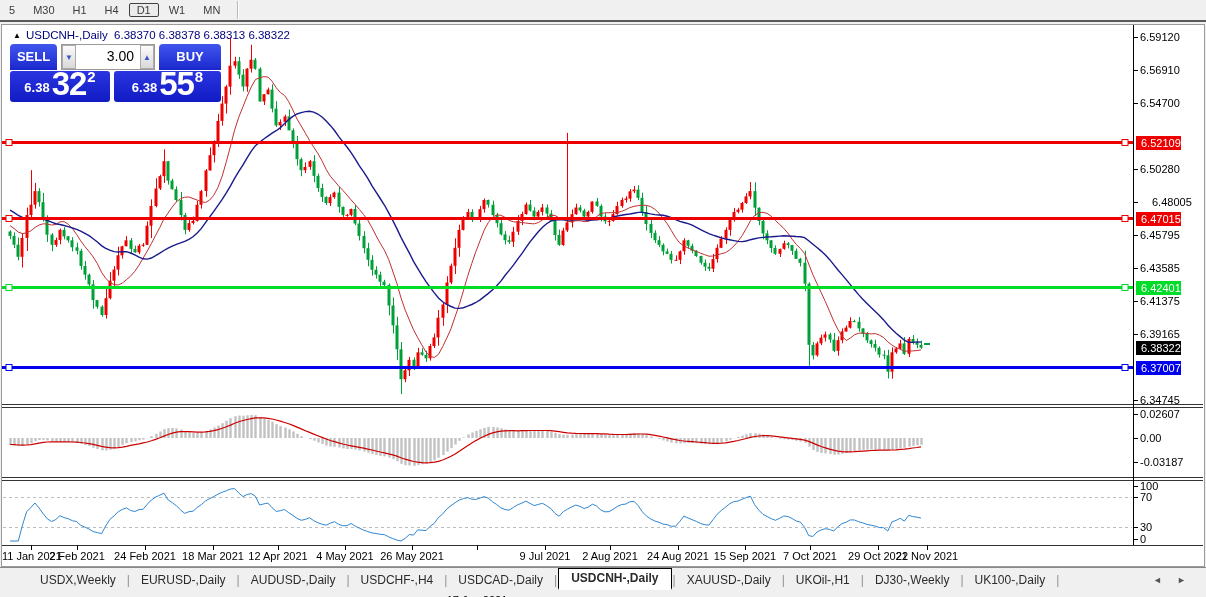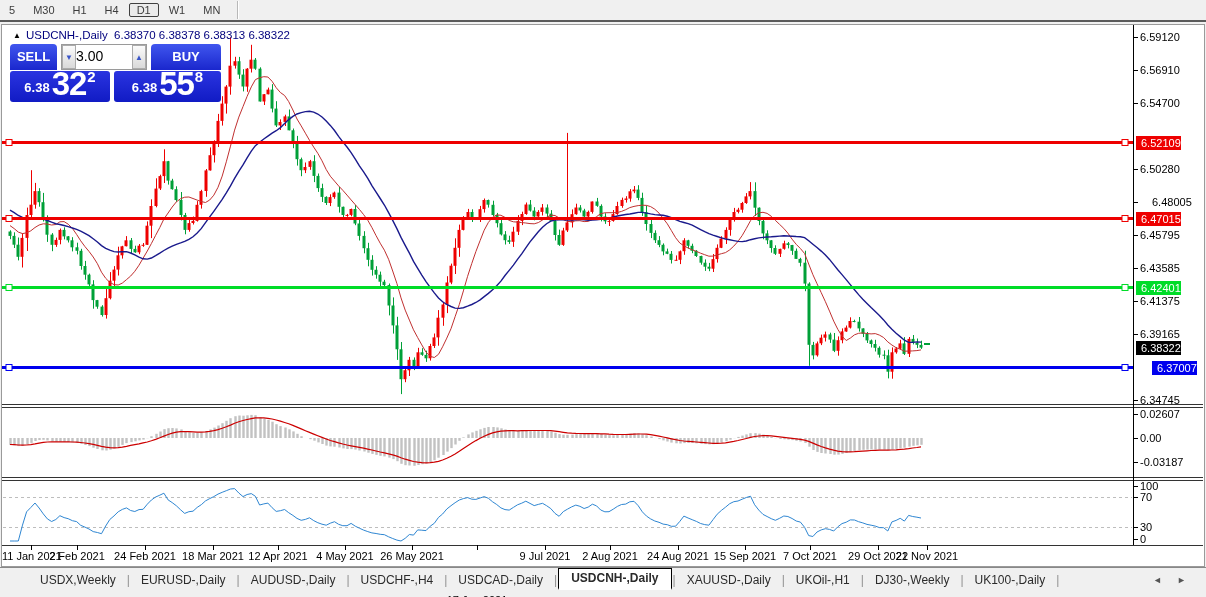--- a/index.html
+++ b/index.html
@@ -15,21 +15,21 @@
 .pricebadge{position:absolute;left:1136px;width:45px;height:14px;font-size:11px;line-height:14px;padding-left:5px;color:#fff;z-index:7}
 #hdr{position:absolute;left:13px;top:29px;z-index:8;font-size:11.5px;color:#00007d;white-space:nowrap}
 #hdr .tri{color:#000;font-size:8px;margin-right:5px;vertical-align:1px}
 #panel{position:absolute;left:10px;top:44px;width:211px;z-index:9}
 #prow1{display:flex;height:26px}
 .obtn{background:linear-gradient(#4056ee,#1a27cd);color:#fff;font-size:13px;font-weight:bold;text-align:center;line-height:25px;border-radius:4px 4px 0 0}
 #sellbtn{width:47px;margin-right:4px}
 #buybtn{width:49px;margin-left:4px;flex:1}
 #spin{display:flex;height:26px;background:#fff;border:1px solid #9a9a9a}
 .spbtn{width:14px;background:linear-gradient(#fbfbfb,#d9d9d9);border:1px solid #ababab;color:#3a55c8;font-size:8px;text-align:center;line-height:24px}
-#vol{width:56px;font-size:14px;color:#000;text-align:left;padding:3px 6px 0 0}
+#vol{width:64px;font-size:14px;color:#000;text-align:right;padding:3px 6px 0 0}
 #prow2{display:flex;height:31px;margin-top:1px}
 .pbox{background:linear-gradient(#2a34e0,#111bc4);color:#fff;border-radius:3px;display:flex;align-items:flex-end;justify-content:center;padding-bottom:3px}
 #sellbox{width:100px;margin-right:4px}
 #buybox{width:107px}
 .psm{font-size:13px;font-weight:bold;margin:0 2px 4px 0}
 .pbig{font-size:33px;font-weight:bold;line-height:30px;letter-spacing:-1px}
 .psup{font-size:15px;font-weight:bold;margin:0 0 14px 1px}
 #tabbar{position:absolute;left:0;top:567px;width:1206px;height:24px;background:#f0f0f0;border-top:1px solid #888;display:flex;align-items:center;padding-left:30px;z-index:3;font-size:12px;color:#2b2b2b}
 .tab{padding:3px 10px;white-space:nowrap}
 .tab.active{background:#fff;border:1px solid #000;border-bottom:2px solid #fff;font-weight:bold;padding:2px 12px 3px 12px;margin-top:-2px}
@@ -781,21 +781,21 @@
     <line x1="1133" y1="486.5" x2="1138" y2="486.5" stroke="#000"></line>
     <line x1="1133" y1="497.5" x2="1138" y2="497.5" stroke="#000"></line>
     <line x1="1133" y1="527.5" x2="1138" y2="527.5" stroke="#000"></line>
     <line x1="1133" y1="539.5" x2="1138" y2="539.5" stroke="#000"></line>
   </svg>
 <div id="chart-hit"></div>
 <div id="labels">
     <div class="pricebadge" style="left: 1136px; top: 135.5px; background: rgb(238, 0, 0);">6.52109</div>
     <div class="pricebadge" style="left: 1136px; top: 211.5px; background: rgb(238, 0, 0);">6.47015</div>
     <div class="pricebadge" style="left: 1136px; top: 280.5px; background: rgb(0, 220, 40);">6.42401</div>
-    <div class="pricebadge" style="left: 1136px; top: 360.5px; background: rgb(0, 0, 238); margin-left: 16px;">6.37007</div>
+    <div class="pricebadge" style="left: 1136px; top: 360.5px; background: rgb(0, 0, 238);">6.37007</div>
     <div class="pricebadge" style="left: 1136px; top: 341px; background: rgb(0, 0, 0);">6.38322</div>
     <div class="lbl" style="left: 1140px; top: 31px; text-align: right;">6.59120</div>
     <div class="lbl" style="left: 1140px; top: 64px;">6.56910</div>
     <div class="lbl" style="left: 1140px; top: 97px;">6.54700</div>
     <div class="lbl" style="left: 1140px; top: 163px;">6.50280</div>
     <div class="lbl" style="left: 1140px; top: 196px; margin-left: 12px;">6.48005</div>
     <div class="lbl" style="left: 1140px; top: 229px;">6.45795</div>
     <div class="lbl" style="left: 1140px; top: 262px;">6.43585</div>
     <div class="lbl" style="left: 1140px; top: 295px;">6.41375</div>
     <div class="lbl" style="left: 1140px; top: 328px;">6.39165</div>

